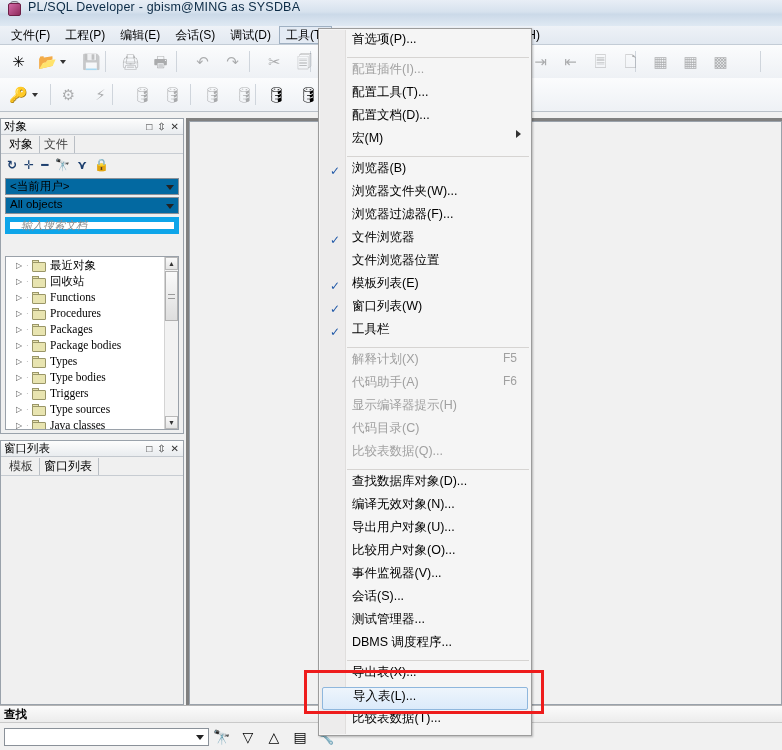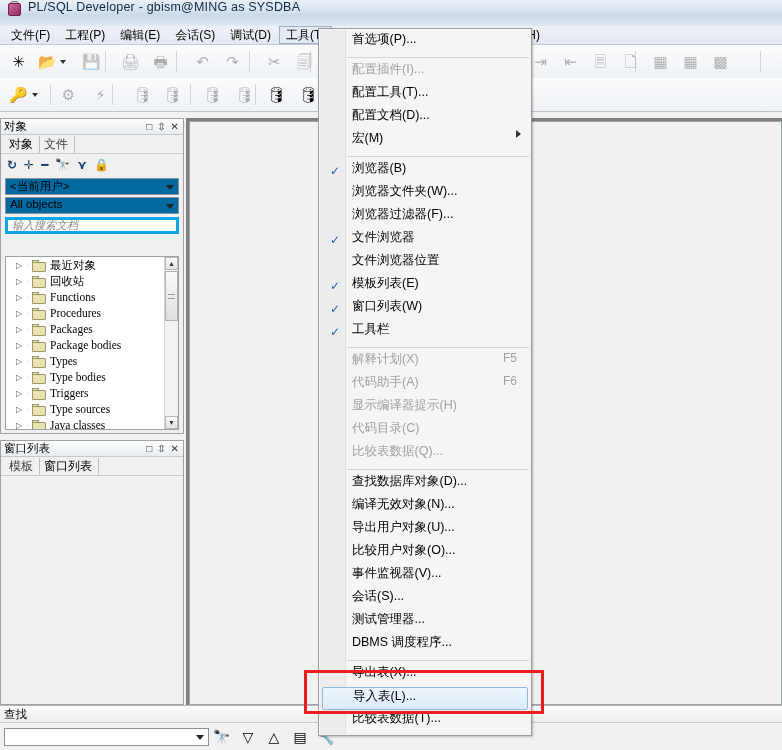--- a/index.html
+++ b/index.html
@@ -78,22 +78,22 @@
     background:#f0f0f0;}
   .mini{font-size:12px;line-height:12px;color:#1d3f6e;font-weight:bold;}
   .combo{
     margin:2px 4px 0 4px;height:17px;border:1px solid #8a9199;background:#0369a1;
     display:flex;align-items:flex-start;font-size:11.5px;padding-left:4px;box-sizing:border-box;
     position:relative;
   }
   .combo .arrow{position:absolute;right:4px;top:6px;width:0;height:0;
     border-left:4px solid transparent;border-right:4px solid transparent;border-top:5px solid #222;}
   .searchbox{
-    margin:3px 4px 0 4px;height:17px;border:3px solid #0ea5e9;background:#fff;
-    display:flex;align-items:center;font-size:11px;padding-left:4px;box-sizing:border-box;
+    margin:3px 4px 0 4px;height:17px;border:5px solid #0ea5e9;background:#fff;
+    display:flex;align-items:center;font-size:11px;padding-left:11px;box-sizing:border-box;
     color:#8a8a8a;font-style:italic;
   }
   #tree{
     position:absolute;left:4px;top:137px;right:4px;bottom:3px;background:#fff;
     border:1px solid #9aa1a9;overflow:hidden;
   }
   .trow{height:16px;display:flex;align-items:center;padding-left:10px;font-size:11.5px;}
   .twist{width:10px;color:#5a5a5a;font-size:8px;}
   .dots{width:6px;color:#b5b5b5;font-size:8px;}
   .folder{
@@ -125,21 +125,21 @@
     position:absolute;left:186px;top:118px;width:596px;height:587px;
     background:#808080;
   }
   #mdi-inner{position:absolute;left:3px;top:3px;right:0;bottom:0;background:#f1f1f1;border:1px solid #9aa2ab;box-sizing:border-box;}
 
   
   #findcap{
     position:absolute;left:0;top:705px;width:782px;height:18px;
     background:linear-gradient(to bottom,#fbfbfb,#ececec);border-top:1px solid #b5b5b5;
     border-bottom:1px solid #c9c9c9;display:flex;align-items:center;padding-left:4px;
-    font-size:11.5px;box-sizing:border-box;
+    font-size:11.5px;box-sizing:border-box;font-weight:bold;
   }
   #findbar{
     position:absolute;left:0;top:723px;width:782px;height:27px;background:#f1f1f1;
     display:flex;align-items:center;padding-left:4px;box-sizing:border-box;gap:0px;
   }
   #findinput{
     width:205px;height:18px;border:1px solid #8a9199;background:#fff;position:relative;box-sizing:border-box;
   }
   #findinput .arrow{position:absolute;right:4px;top:6px;width:0;height:0;
     border-left:4px solid transparent;border-right:4px solid transparent;border-top:5px solid #222;}

